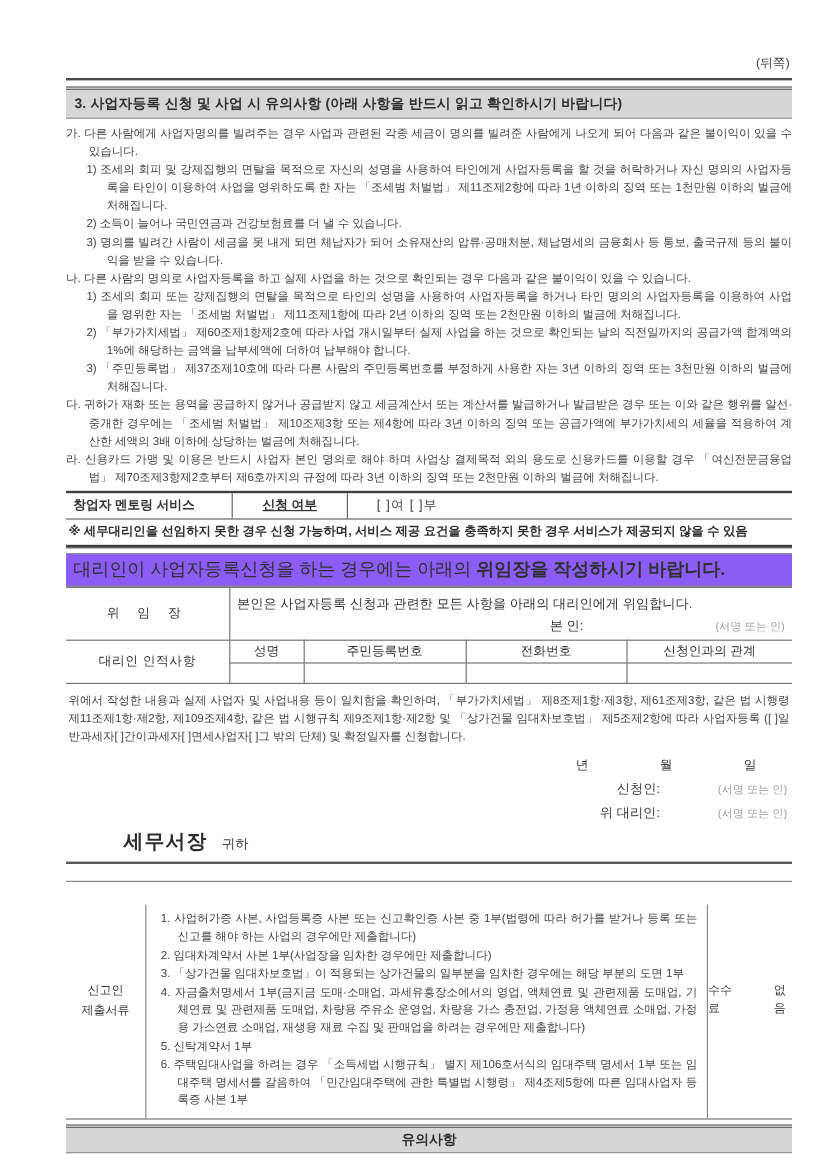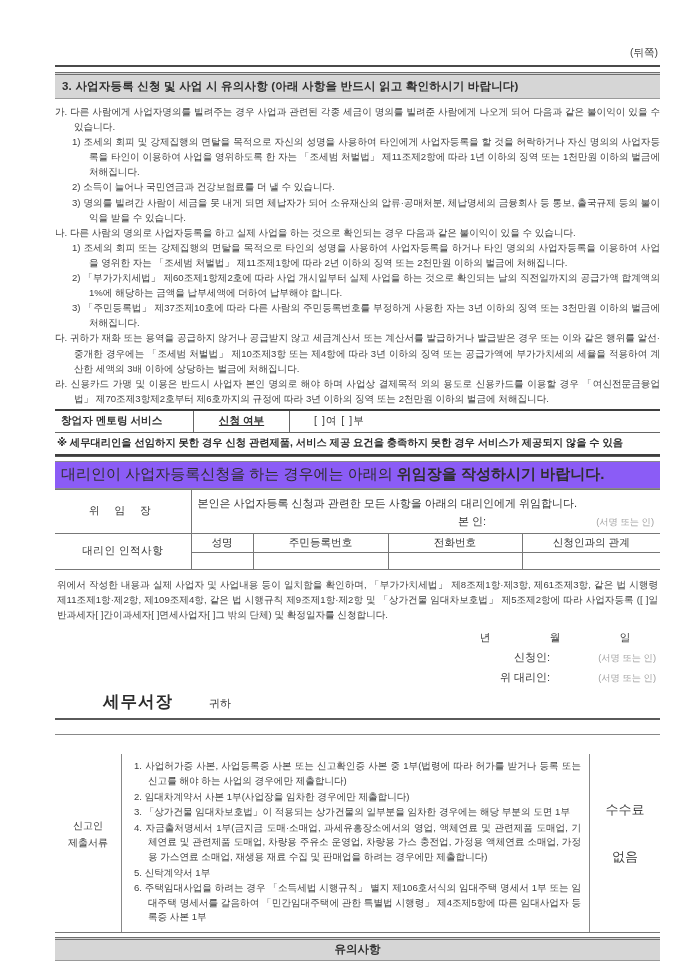--- a/index.html
+++ b/index.html
@@ -61,30 +61,30 @@
   td.w-name { width:62px; } td.w-rrn { width:135px; } td.w-tel { width:134px; }
 
   
   .declaration { margin-top:7px; font-size:9.6px; line-height:15.2px; text-align:justify; color:#3f3f3f; padding:0 2px; }
   .date-line { display:flex; justify-content:flex-end; margin-top:9px; font-size:10.6px; color:#333; }
   .date-line span { width:70px; text-align:center; }
   .sig-row { display:flex; justify-content:flex-end; align-items:baseline; margin-top:5px; font-size:11px; color:#3a3a3a; }
   .sig-row .sig-label { width:235px; text-align:right; }
   .sig-row .sign-hint { width:110px; text-align:right; padding-right:4px; }
 
-  .recipient { margin-top:6px; padding-left:48px; display:flex; align-items:baseline;gap:24px; }
+  .recipient { margin-top:6px; padding-left:48px; display:flex; align-items:baseline; }
   .recipient .big { font-size:16.5px; font-weight:bold; color:#2c2c2c; letter-spacing:1px; }
   .recipient .suffix { font-size:11px; margin-left:12px; color:#3a3a3a; }
   .mid-rule { border-top:2.5px solid #5a5a5a; margin-top:5px; }
 
   
   .attach { display:flex; margin-top:14px; border-top:1px solid #888; border-bottom:1px solid #777; font-size:9.6px; line-height:14.6px; }
   .attach-label { width:66px; display:flex; flex-direction:column; justify-content:center; align-items:center; color:#3a3a3a; font-size:10px; line-height:17px; }
   .attach-body { flex:1; border-left:1px solid #888; border-right:1px solid #888; padding:5px 8px 6px 12px;margin-top:19px; }
-  .attach-fee { width:70px; display:flex; flex-direction:column; justify-content:center; align-items:center; gap:32px; font-size:13px; color:#3a3a3a; }
+  .attach-fee { width:70px; display:flex; flex-direction:row; justify-content:center; align-items:center; gap:32px; font-size:10px; color:#3a3a3a; }
   .a-item { text-align:justify; padding-left:14px; text-indent:-14px; margin-bottom:1px; color:#3f3f3f; }
 
   
   .notes-bar {
     margin-top:4px; background:#d6d6d6; border-top:3px double #6e6e6e; border-bottom:1px solid #9a9a9a;
     text-align:center; font-size:11.5px; font-weight:bold; color:#2f2f2f; padding:2px 0 3px;
   }
   .notes { margin-top:3px; font-size:9.8px; line-height:14.6px; color:#3f3f3f; }
   .notes .intro { padding-left:3px; }
   .notes .note-li { padding-left:16px; }
@@ -111,21 +111,21 @@
     <div class="n-item">다. 귀하가 재화 또는 용역을 공급하지 않거나 공급받지 않고 세금계산서 또는 계산서를 발급하거나 발급받은 경우 또는 이와 같은 행위를 알선·중개한 경우에는 「조세범 처벌법」 제10조제3항 또는 제4항에 따라 3년 이하의 징역 또는 공급가액에 부가가치세의 세율을 적용하여 계산한 세액의 3배 이하에 상당하는 벌금에 처해집니다.</div>
     <div class="n-item">라. 신용카드 가맹 및 이용은 반드시 사업자 본인 명의로 해야 하며 사업상 결제목적 외의 용도로 신용카드를 이용할 경우 「여신전문금융업법」 제70조제3항제2호부터 제6호까지의 규정에 따라 3년 이하의 징역 또는 2천만원 이하의 벌금에 처해집니다.</div>
   </div>
 
   <div class="mentor">
     <div class="mentor-row">
       <div class="m-c1">창업자 멘토링 서비스</div>
       <div class="m-c2">신청 여부</div>
       <div class="m-c3">[  ]여   [  ]부</div>
     </div>
-    <div class="mentor-note">※ 세무대리인을 선임하지 못한 경우 신청 관련제품, 서비스 제공 요건을 충족하지 못한 경우 서비스가 제공되지 않을 수 있음</div>
+    <div class="mentor-note">※ 세무대리인을 선임하지 못한 경우 신청 가능하며, 서비스 제공 요건을 충족하지 못한 경우 서비스가 제공되지 않을 수 있음</div>
   </div>
 
   <div class="delegate-bar"><span>대리인이 사업자등록신청을 하는 경우에는 아래의 </span><b>위임장을 작성하시기 바랍니다.</b></div>
 
   <table class="poa">
     <tbody>
         <tr>
       <td class="poa-label">위  임  장</td>
       <td colspan="4">
         <div class="poa-statement">본인은 사업자등록 신청과 관련한 모든 사항을 아래의 대리인에게 위임합니다.</div>

